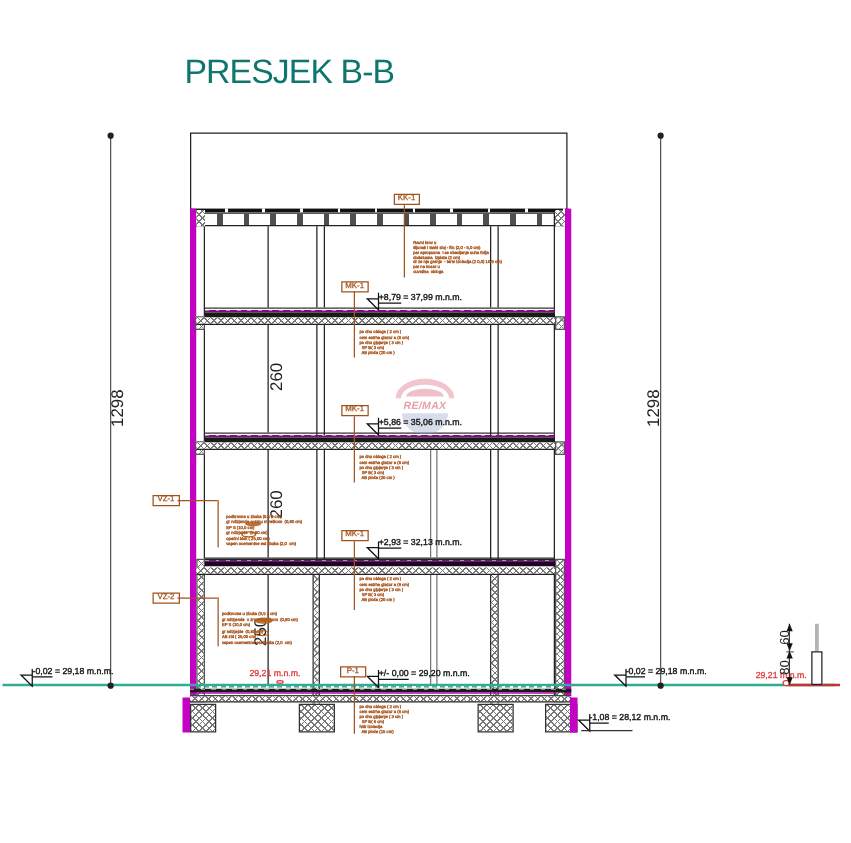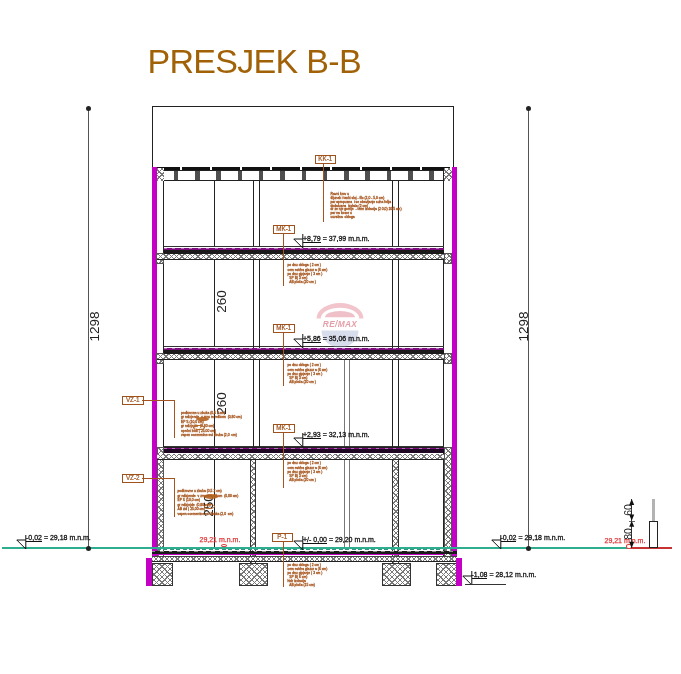--- a/index.html
+++ b/index.html
@@ -9,21 +9,21 @@
 .olabel{position:absolute;box-sizing:border-box;border:1px solid #a0521d;color:#a0521d;font-size:6.3px;line-height:6.8px;text-align:center;background:#fff;width:21.5px;height:8.8px;-webkit-text-stroke:0.2px #a0521d;}
 .otext{position:absolute;color:#a4521a;font-size:3.35px;line-height:4.55px;white-space:pre;letter-spacing:0;-webkit-text-stroke:0.26px #a4521a;}
 .lvl{position:absolute;color:#111;font-size:7px;white-space:nowrap;-webkit-text-stroke:0.28px #111;}
 .red{position:absolute;color:#e03a3a;font-size:7px;white-space:nowrap;-webkit-text-stroke:0.25px #e03a3a;}
 .rot{transform:rotate(-90deg);transform-origin:center;color:#222;position:absolute;font-size:13.5px;white-space:nowrap;text-align:center;}
 </style>
 </head>
 <body>
 <div id="page">
 
-<div class="abs" style="left:147.5px;top:42px;font-size:34px;letter-spacing:-0.7px;color:#a16207;">PRESJEK B-B</div>
+<div class="abs" style="left:147.5px;top:42px;font-size:27px;letter-spacing:-0.7px;color:#0f766e;">PRESJEK B-B</div>
 
 <div class="abs" style="left:152px;top:106px;width:302px;height:62px;border:1.2px solid #222;box-sizing:border-box;"></div>
 
 <div class="abs" style="left:152px;top:167px;width:304px;height:3.4px;background:repeating-linear-gradient(90deg,#111 0 28px,#fff 28px 30px);"></div>
 <div class="abs" style="left:152px;top:170.4px;width:304px;height:10.4px;border-top:1px solid #222;border-bottom:1px solid #222;box-sizing:border-box;background:#fff;"></div>
 
 <div class="abs" style="left:157px;top:171.4px;width:294px;height:8.4px;background:repeating-linear-gradient(90deg,rgba(0,0,0,0) 0 16.8px,#4f4f4f 16.8px 21.3px);"></div>
 
 <div class="abs" style="left:152.2px;top:167px;width:5.2px;height:395px;background:#c400c4;"></div>
 

